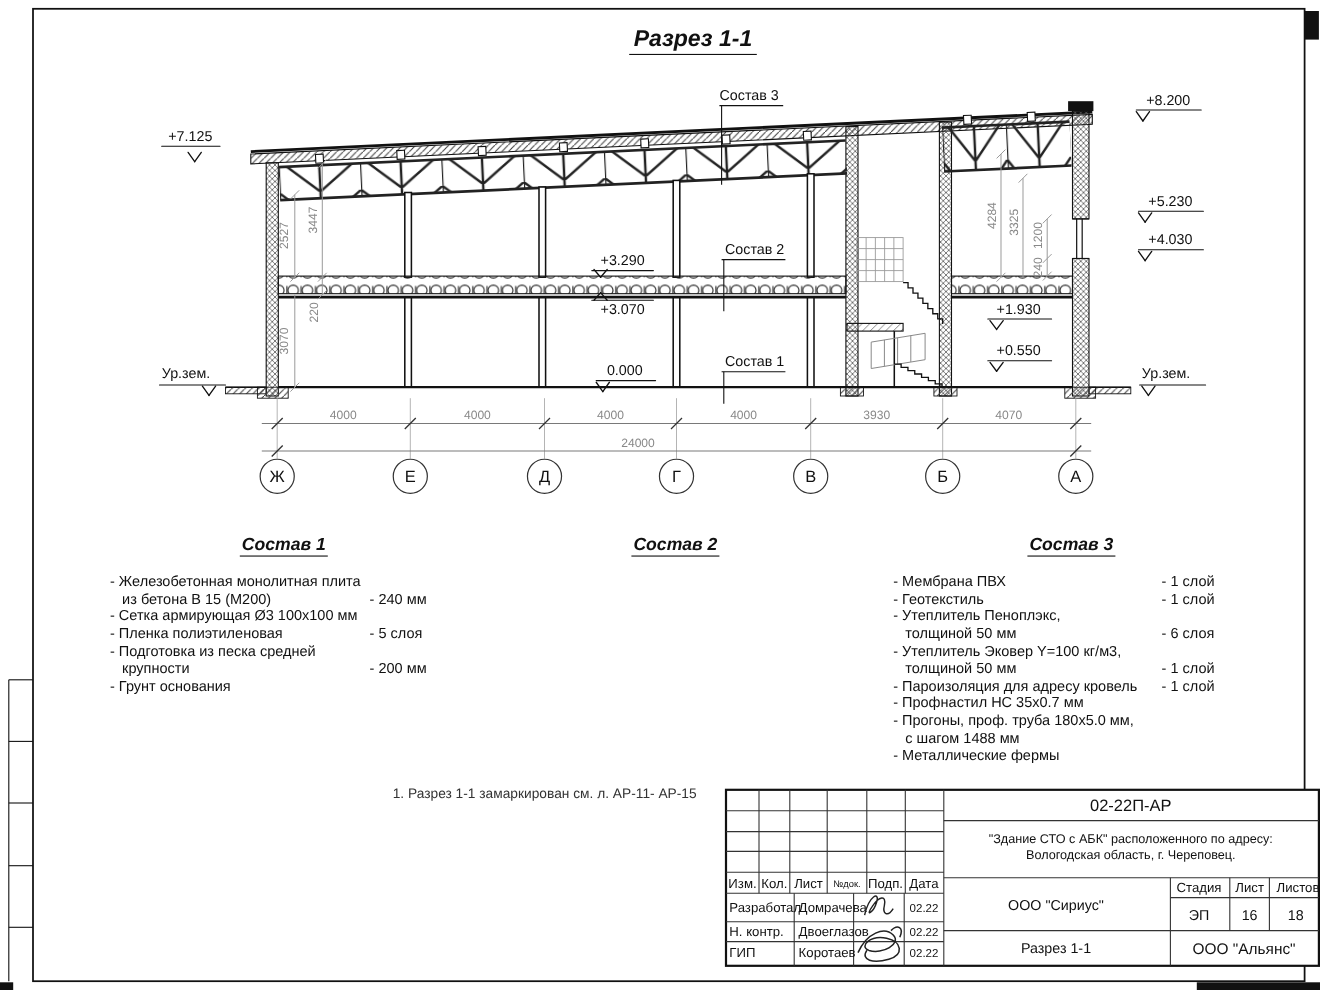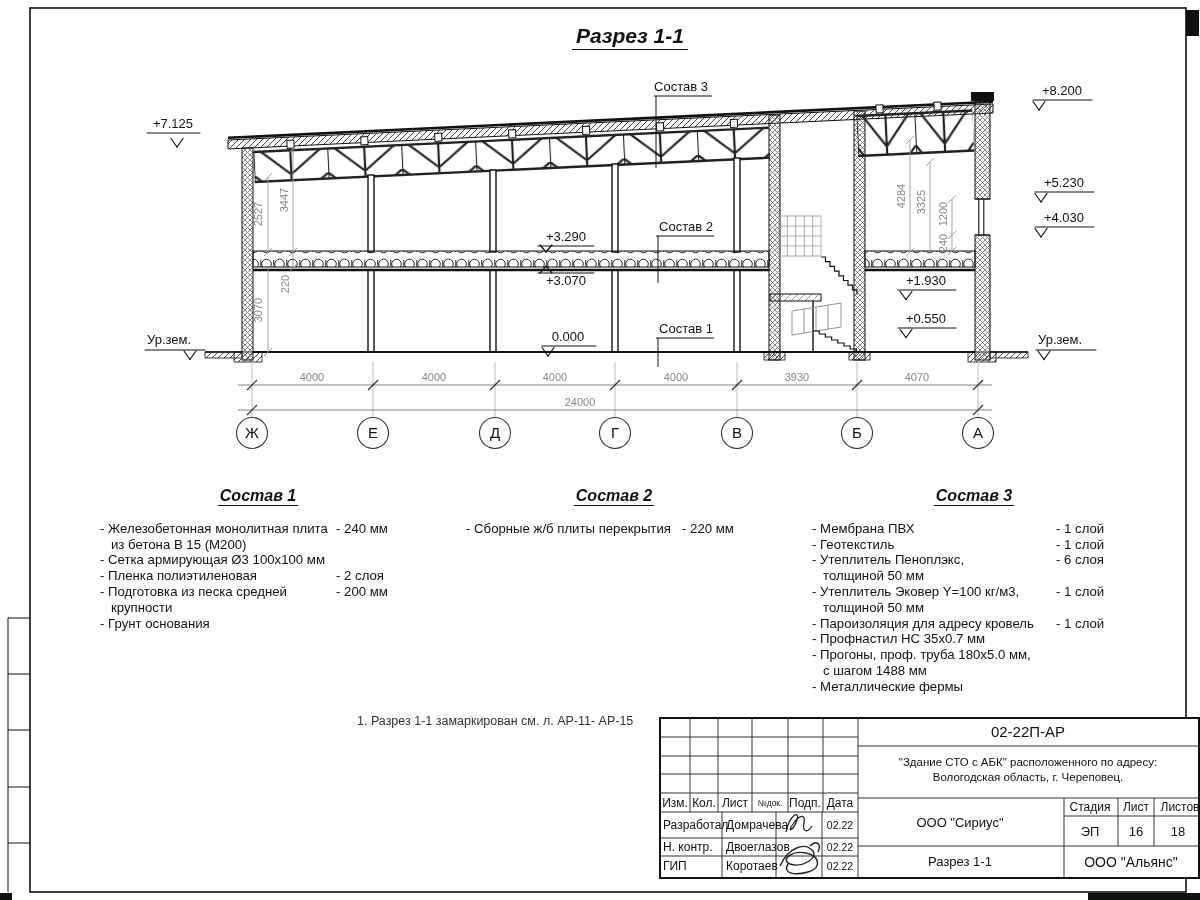--- a/index.html
+++ b/index.html
@@ -5,21 +5,21 @@
   html,body{margin:0;padding:0;background:#fff;}
   body{font-family:"Liberation Sans",sans-serif;color:#111;}
   .sheet{position:relative;width:1200px;height:900px;background:#fff;overflow:hidden;}
   .overlay{position:absolute;}
   .main-title{left:430px;top:24px;width:400px;text-align:center;font-size:21px;font-style:italic;font-weight:bold;}
   .main-title span{border-bottom:1.6px solid #111;padding:0 4px 2px;}
   .note{left:357px;top:714px;font-size:12.5px;color:#333;}
   .spec{font-size:13.2px;line-height:15.8px;}
   .spec-title{text-align:center;font-size:16px;font-style:italic;font-weight:600;margin-bottom:17px;}
   .spec-title span{border-bottom:1.3px solid #111;padding:0 2px 1px;}
-  .spec-item{display:flex;align-items:flex-start;}
+  .spec-item{display:flex;align-items:flex-end;}
   .spec-item .t{flex:1;white-space:pre-line;padding-left:11px;text-indent:-11px;}
   .spec-item .v{width:80px;white-space:nowrap;}
   #b1{left:100px;top:488px;width:316px;}
   #b2{left:466px;top:488px;width:296px;}
   #b3{left:812px;top:488px;width:324px;}
   svg{position:absolute;left:0;top:0;}
   svg text{font-family:"Liberation Sans",sans-serif;fill:#111;}
   .dimtxt{font-size:11px;fill:#888;}
   .lvl{font-size:13px;fill:#111;}
   .axis{font-size:15px;fill:#111;}
@@ -393,39 +393,35 @@
         <span class="t">- Железобетонная  монолитная плита
 из бетона В 15 (М200)</span>
         <span class="v">- 240 мм</span>
       </div>
   <div class="spec-item">
         <span class="t">- Сетка армирующая Ø3 100х100 мм</span>
         <span class="v"></span>
       </div>
   <div class="spec-item">
         <span class="t">- Пленка полиэтиленовая</span>
-        <span class="v">-  2 слоя</span>
+        <span class="v">-  5 слоя</span>
       </div>
   <div class="spec-item">
         <span class="t">- Подготовка из песка средней
 крупности</span>
         <span class="v">- 200 мм</span>
       </div>
   <div class="spec-item">
         <span class="t">- Грунт основания</span>
         <span class="v"></span>
       </div>
 </div>
 
 <div class="overlay spec" id="b2">
   <div class="spec-title"><span>Состав 2</span></div>
-  <div class="spec-item">
-        <span class="t">- Сборные ж/б плиты перекрытия</span>
-        <span class="v">- 220 мм</span>
-      </div>
 </div>
 
 <div class="overlay spec" id="b3">
   <div class="spec-title"><span>Состав 3</span></div>
   <div class="spec-item">
         <span class="t">- Мембрана ПВХ</span>
         <span class="v">- 1 слой</span>
       </div>
   <div class="spec-item">
         <span class="t">- Геотекстиль</span>

